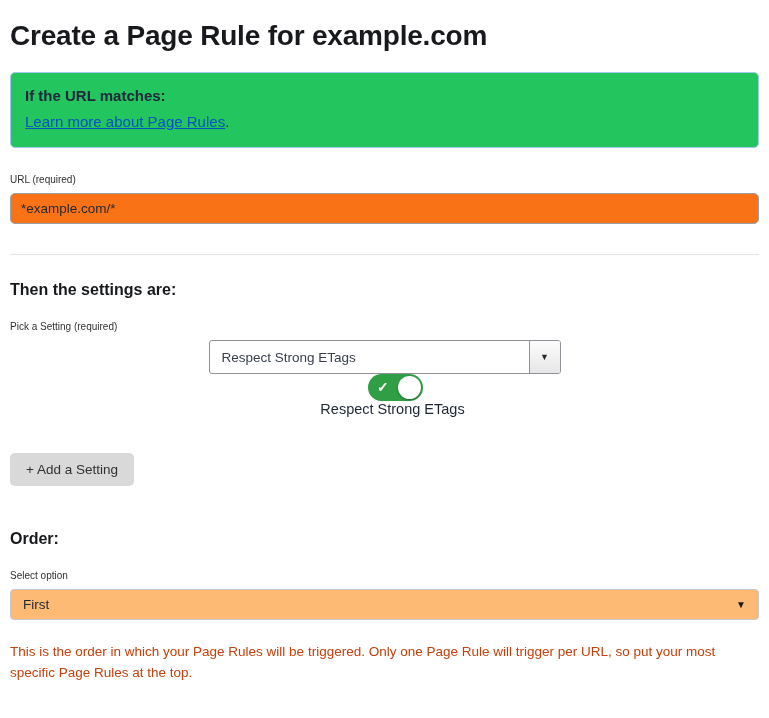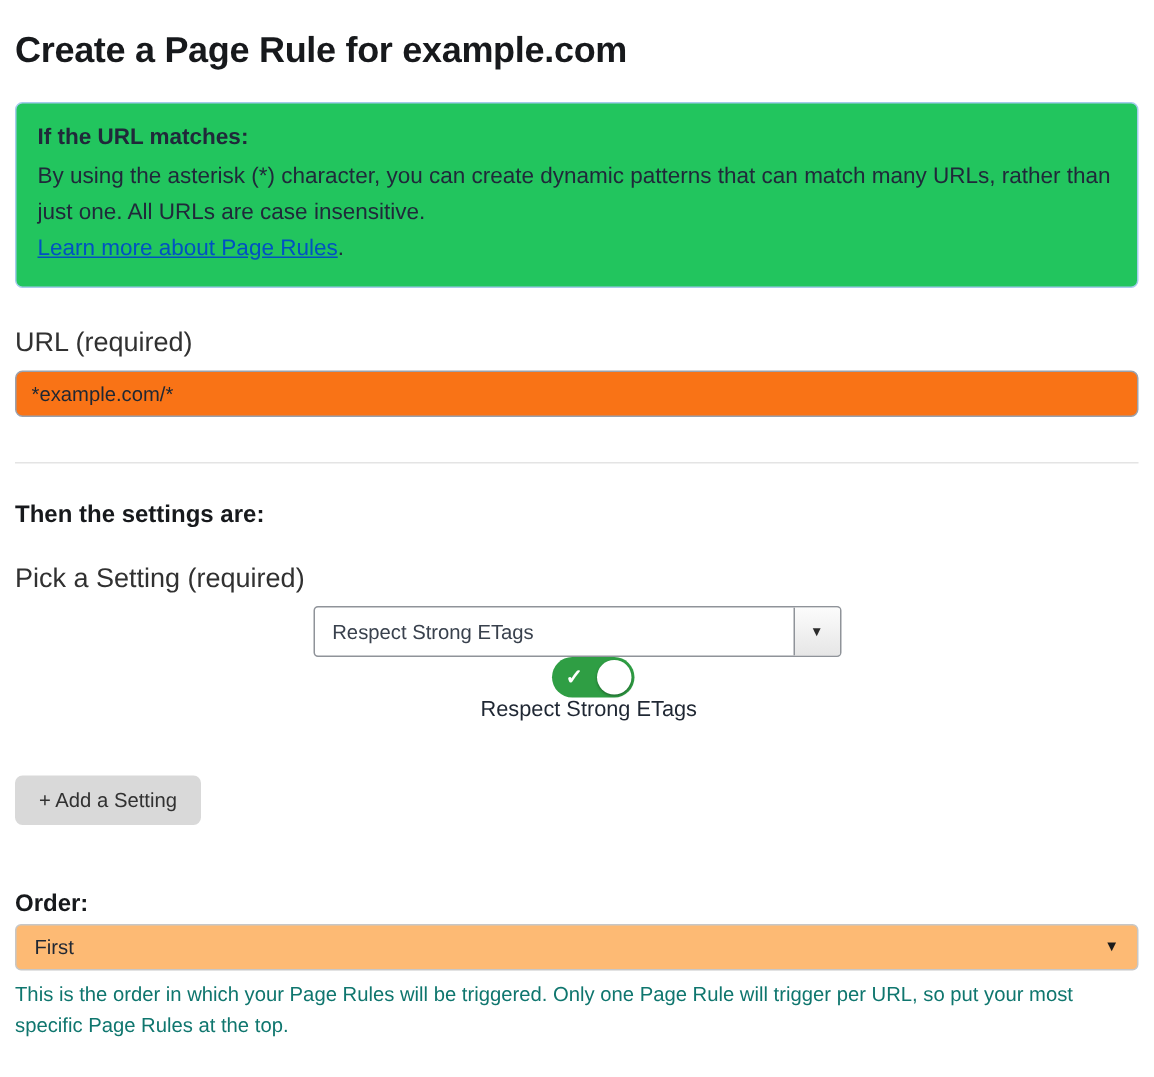--- a/index.html
+++ b/index.html
@@ -8,41 +8,41 @@
     width: 769px;
     height: 718px;
     background: #ffffff;
     font-family: "Liberation Sans", sans-serif;
     color: #1f2733;
     overflow: hidden;
   }
   .container { padding: 10px 10px 0 10px; }
 
   .page-title {
-    font-size: 24px;
+    font-size: 28px;
     font-weight: bold;
     color: #17191c;
     margin: 10px 0 20px 0;
     letter-spacing: -0.2px;
   }
 
   .info-box {
     background: #22c55e;
     border: 1px solid #a5cbec;
     border-radius: 5px;
     padding: 11px 14px 13px 14px;
     font-size: 15px;
     line-height: 1.6;
     color: #20293a;
   }
   .info-heading { font-weight: bold; margin-bottom: 2px; }
   .info-link { color: #0051c3; text-decoration: underline; cursor: pointer; }
 
   .field-label {
-    font-size: 18px;
+    font-size: 10px;
     color: #313131;
     margin: 26px 0 8px 0;
   }
 
   .url-input {
     width: 100%;
     height: 31px;
     background: #f97316;
     border: 1px solid #99a1ae;
     border-radius: 5px;
@@ -153,42 +153,41 @@
     padding: 0 12px;
     font-size: 13.5px;
     color: #1f2733;
     cursor: pointer;
   }
   .chevron-glyph { font-size: 10px; color: #1b1b1b; line-height: 1; }
 
   .help-text {
     font-size: 13.5px;
     line-height: 1.55;
-    color: #0f766e;
-    margin-top: 6px;
+    color: #c2410c;
+    margin-top: 22px;
     max-width: 745px;
   }
 
   .footer {
     margin-top: 40px;
     display: flex;
     align-items: center;
     gap: 13px;
   }
 </style>
 </head>
 <body>
 
 <div class="container">
 
   <h1 class="page-title">Create a Page Rule for example.com</h1>
 
   <div class="info-box">
     <div class="info-heading">If the URL matches:</div>
-    <div>By using the asterisk (*) character, you can create dynamic patterns that can match many URLs, rather than just one. All URLs are case insensitive.</div>
     <div>
       <a class="info-link" href="#">Learn more about Page Rules</a><span>.</span>
     </div>
   </div>
 
   <div class="field-label">URL (required)</div>
   <input class="url-input" type="text" value="*example.com/*" style="">
 
   <hr class="divider">
 
@@ -209,20 +208,21 @@
       <span class="toggle-knob"></span>
     </button>
 
     <span class="toggle-label">Respect Strong ETags</span>
   </div>
 
   <button class="btn add-setting">+ Add a Setting</button>
 
   <h2 class="section-heading order-heading">Order:</h2>
 
+  <div class="field-label" style="margin-top:22px;">Select option</div>
 
   <div class="order-select">
     <span>First</span>
     <span class="chevron-glyph">▼</span>
   </div>
 
   <div class="help-text">This is the order in which your Page Rules will be triggered. Only one Page Rule will trigger per URL, so put your most specific Page Rules at the top.</div>
 
   <div class="footer">
     <button class="btn">Cancel</button>

